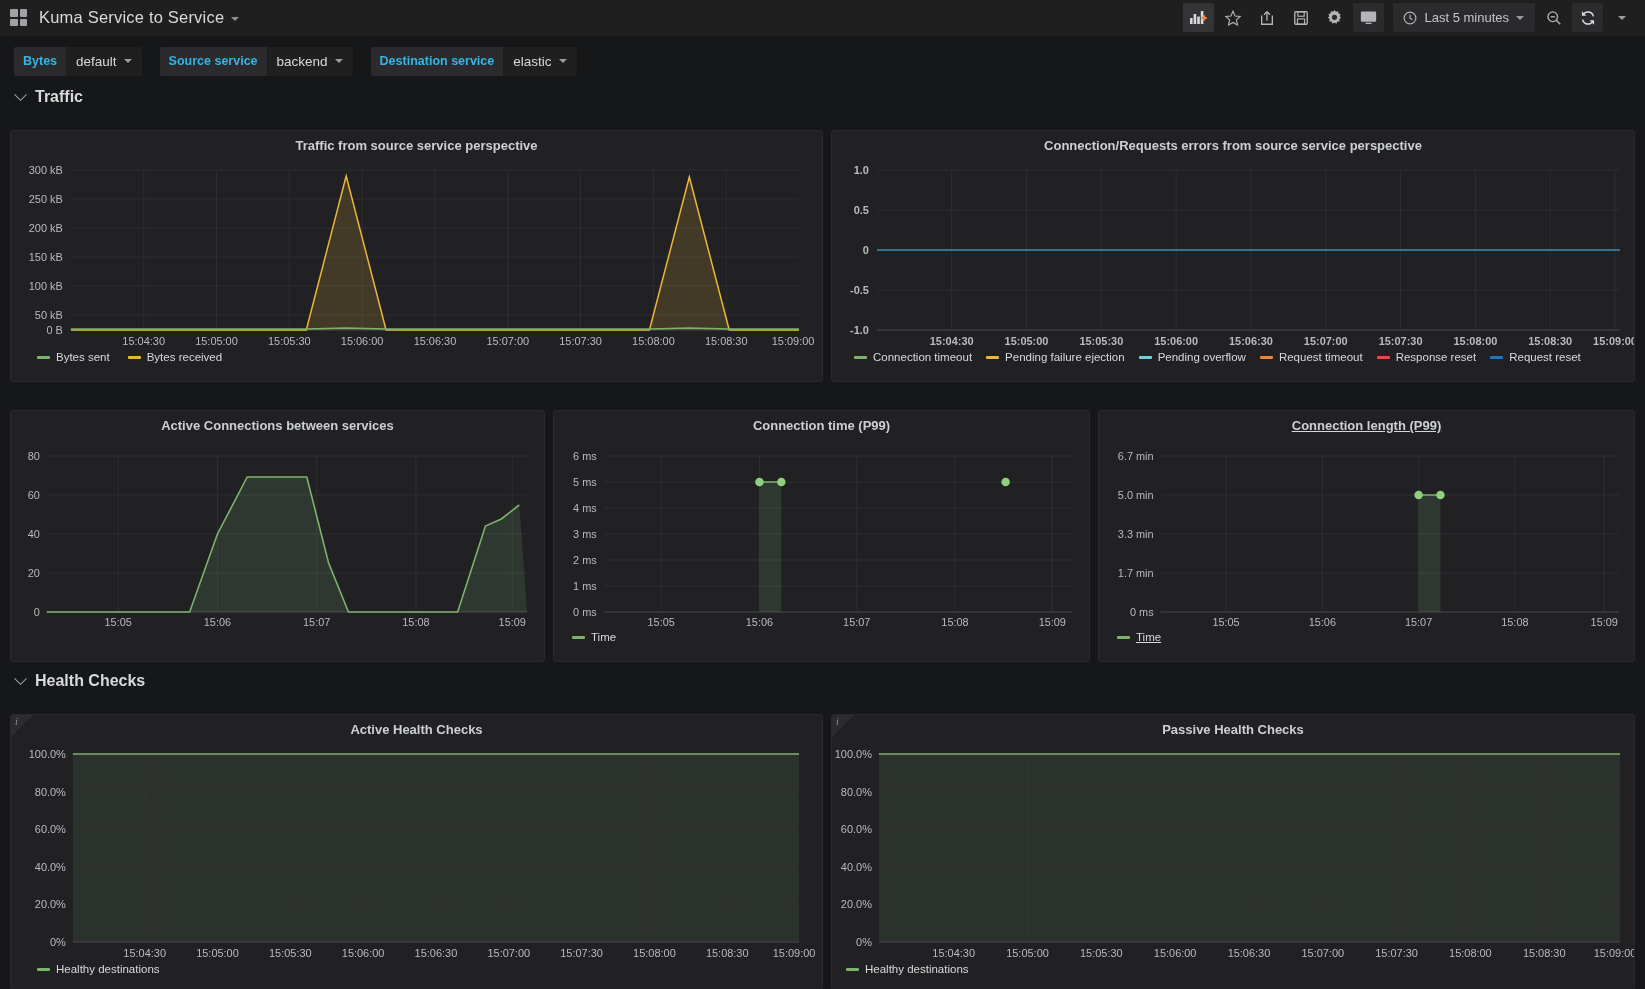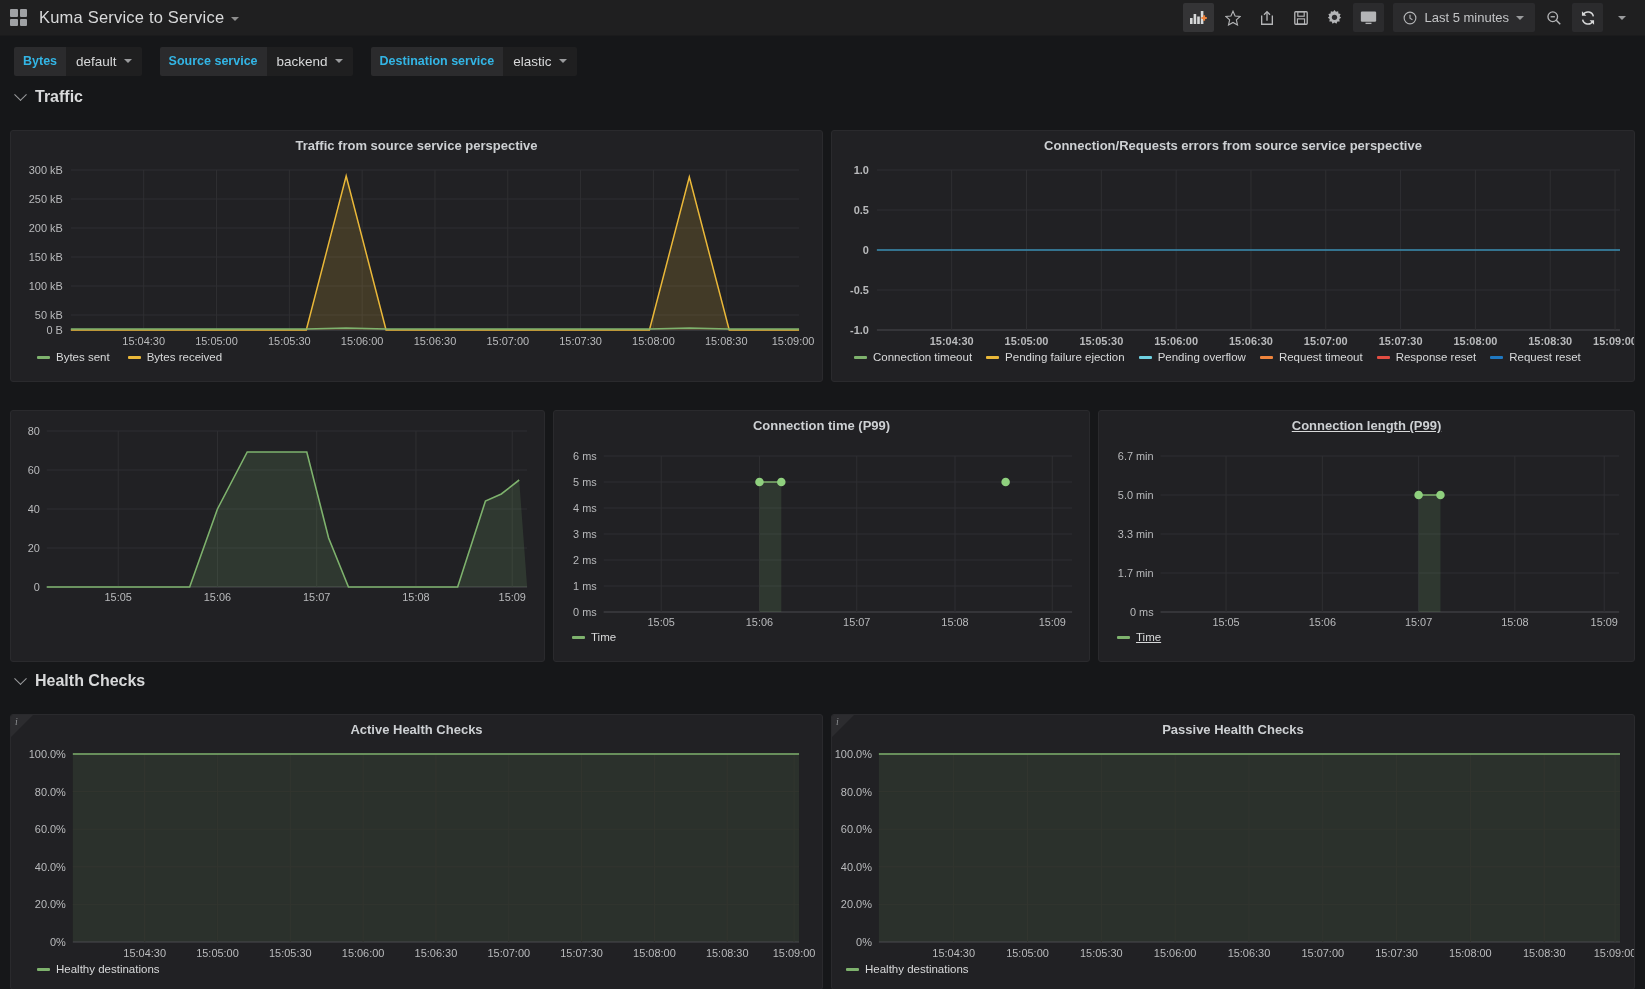--- a/index.html
+++ b/index.html
@@ -361,20 +361,21 @@
         <span class="swatch" style="background:#1f78c1"></span>
         <span>Request reset</span>
       </span>
     </div>
   </div>
 </div>
 
 <div class="panelgrid" style="margin-top:8px;">
 
   <div class="panel" style="width:537px;height:252px;">
+    <div class="panel-title">Active Connections between services</div>
     <div class="plotwrap" style="height:190px;">
       <svg viewBox="0 0 537 190" preserveAspectRatio="none">
         <g>
           <line x1="36" y1="20" x2="520" y2="20" stroke="#2f2f32"></line>
           <line x1="36" y1="59" x2="520" y2="59" stroke="#2f2f32"></line>
           <line x1="36" y1="98" x2="520" y2="98" stroke="#2f2f32"></line>
           <line x1="36" y1="137" x2="520" y2="137" stroke="#2f2f32"></line>
           <line x1="36" y1="176" x2="520" y2="176" stroke="#4a4a4e"></line>
           <line x1="108" y1="20" x2="108" y2="176" stroke="#2f2f32"></line>
           <line x1="208" y1="20" x2="208" y2="176" stroke="#2f2f32"></line>

